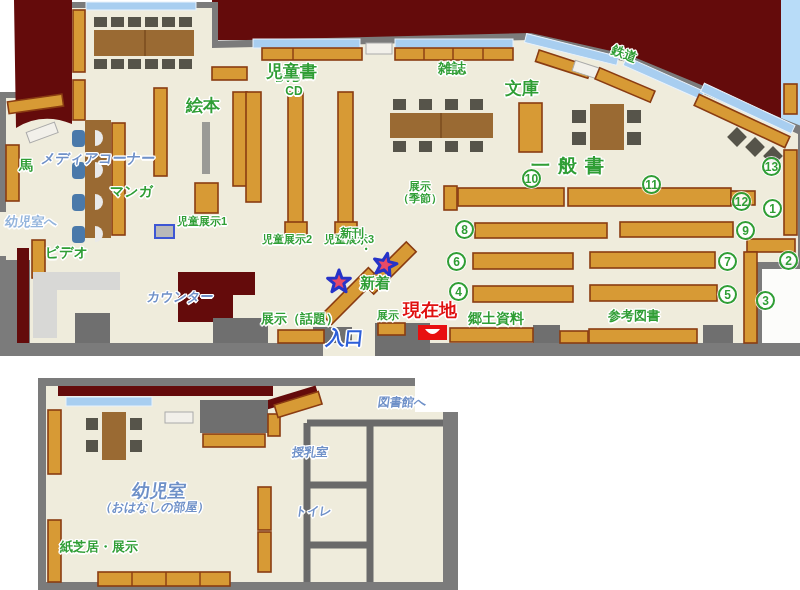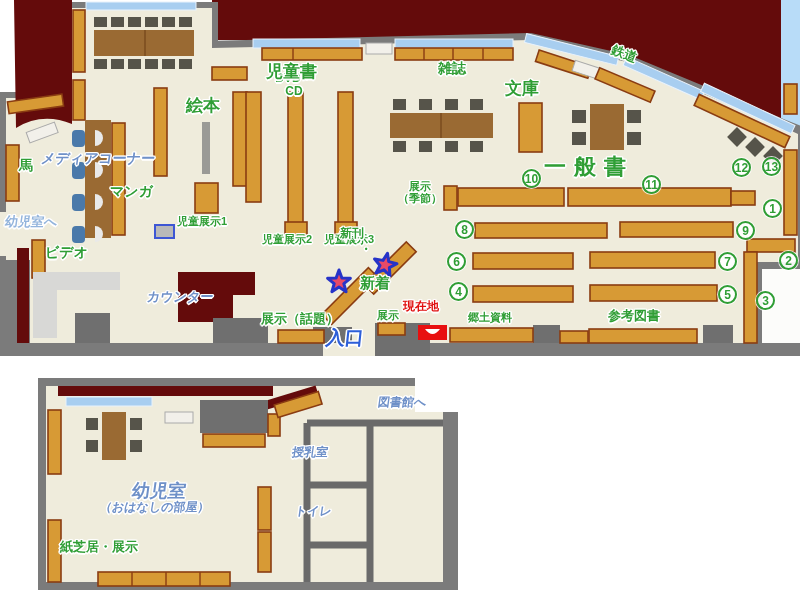--- a/index.html
+++ b/index.html
@@ -248,54 +248,54 @@
   </svg>
 
   <div id="label-layer">
       <div class="map-label green" style="left: 266px; top: 72px; font-size: 12px; width: 56px; text-align: center;">DVD・
 CD</div>
       <div class="map-label green" style="left: 186px; top: 96px; font-size: 17px;">絵本</div>
       <div class="map-label green" style="left: 266px; top: 62px; font-size: 17px; text-align: right;">児童書</div>
       <div class="map-label green" style="left: 438px; top: 61px; font-size: 14px;">雑誌</div>
       <div class="map-label green" style="left: 505px; top: 79px; font-size: 17px;">文庫</div>
       <div class="map-label green" style="left: 611px; top: 47px; font-size: 13px; transform: rotate(21deg);">鉄道</div>
-      <div class="map-label green" style="left: 544px; top: 155px; font-size: 22px; letter-spacing: 8px;">一般書</div>
+      <div class="map-label green" style="left: 531px; top: 155px; font-size: 19px; letter-spacing: 8px;">一般書</div>
       <div class="map-label green" style="left: 19px; top: 158px; font-size: 14px;">馬</div>
       <div class="map-label blue" style="left: 41px; top: 151px; font-size: 14px;">メディアコーナー</div>
       <div class="map-label green" style="left: 110px; top: 184px; font-size: 14px;">マンガ</div>
       <div class="map-label lightblue" style="left: 5px; top: 215px; font-size: 13px;">幼児室へ</div>
       <div class="map-label green" style="left: 45px; top: 245px; font-size: 14px;">ビデオ</div>
       <div class="map-label blue" style="left: 147px; top: 290px; font-size: 13px;">カウンター</div>
       <div class="map-label green" style="left: 177px; top: 215px; font-size: 11px;">児童展示1</div>
       <div class="map-label green" style="left: 262px; top: 233px; font-size: 11px;">児童展示2</div>
       <div class="map-label green" style="left: 324px; top: 233px; font-size: 11px; text-align: right;">児童展示3</div>
       <div class="map-label green" style="left: 340px; top: 227px; font-size: 12px;">新刊</div>
       <div class="map-label green" style="left: 360px; top: 243px; font-size: 12px;">・</div>
       <div class="map-label green" style="left: 360px; top: 275px; font-size: 15px;">新着</div>
       <div class="map-label green" style="left: 261px; top: 312px; font-size: 13px;">展示（話題）</div>
       <div class="map-label green" style="left: 394px; top: 180px; font-size: 11px; width: 52px; text-align: center;">展示
 （季節）</div>
       <div class="map-label green" style="left: 377px; top: 309px; font-size: 11px;">展示</div>
-      <div class="map-label red" style="left: 403px; top: 300px; font-size: 12px;">現在地</div>
-      <div class="map-label green" style="left: 468px; top: 311px; font-size: 11px; font-family: Liberation Serif, serif;">郷土資料</div>
+      <div class="map-label red" style="left: 403px; top: 300px; font-size: 18px;">現在地</div>
+      <div class="map-label green" style="left: 468px; top: 311px; font-size: 14px; font-family: Liberation Serif, serif;">郷土資料</div>
       <div class="map-label green" style="left: 608px; top: 309px; font-size: 13px;">参考図書</div>
       <div class="map-label entrance" style="left: 326px; top: 327px; font-size: 19px;">入口</div>
       <div class="map-label blue" style="left: 121px; top: 481px; font-size: 18px; width: 76px; text-align: center;">幼児室</div>
       <div class="map-label blue" style="left: 100px; top: 501px; font-size: 12px;">（おはなしの部屋）</div>
       <div class="map-label green" style="left: 60px; top: 540px; font-size: 13px;">紙芝居・展示</div>
       <div class="map-label blue" style="left: 292px; top: 446px; font-size: 12px;">授乳室</div>
       <div class="map-label blue" style="left: 295px; top: 505px; font-size: 12px;">トイレ</div>
       <div class="map-label blue" style="left: 378px; top: 396px; font-size: 12px;">図書館へ</div>
       <span class="cnum" style="left: 763px; top: 199px;">1</span>
       <span class="cnum" style="left: 779px; top: 251px;">2</span>
       <span class="cnum" style="left: 756px; top: 291px;">3</span>
       <span class="cnum" style="left: 449px; top: 282px;">4</span>
       <span class="cnum" style="left: 718px; top: 285px;">5</span>
       <span class="cnum" style="left: 447px; top: 252px;">6</span>
       <span class="cnum" style="left: 718px; top: 252px;">7</span>
       <span class="cnum" style="left: 455px; top: 220px;">8</span>
       <span class="cnum" style="left: 736px; top: 221px;">9</span>
       <span class="cnum" style="left: 491px; top: 169px; margin-left: 31px;">10</span>
       <span class="cnum" style="left: 642px; top: 175px;">11</span>
-      <span class="cnum" style="left: 732px; top: 158px;">12</span>
+      <span class="cnum" style="left: 732px; top: 192px;">12</span>
       <span class="cnum" style="left: 762px; top: 157px;">13</span>
     </div>
 </div>
 
 </body></html>

